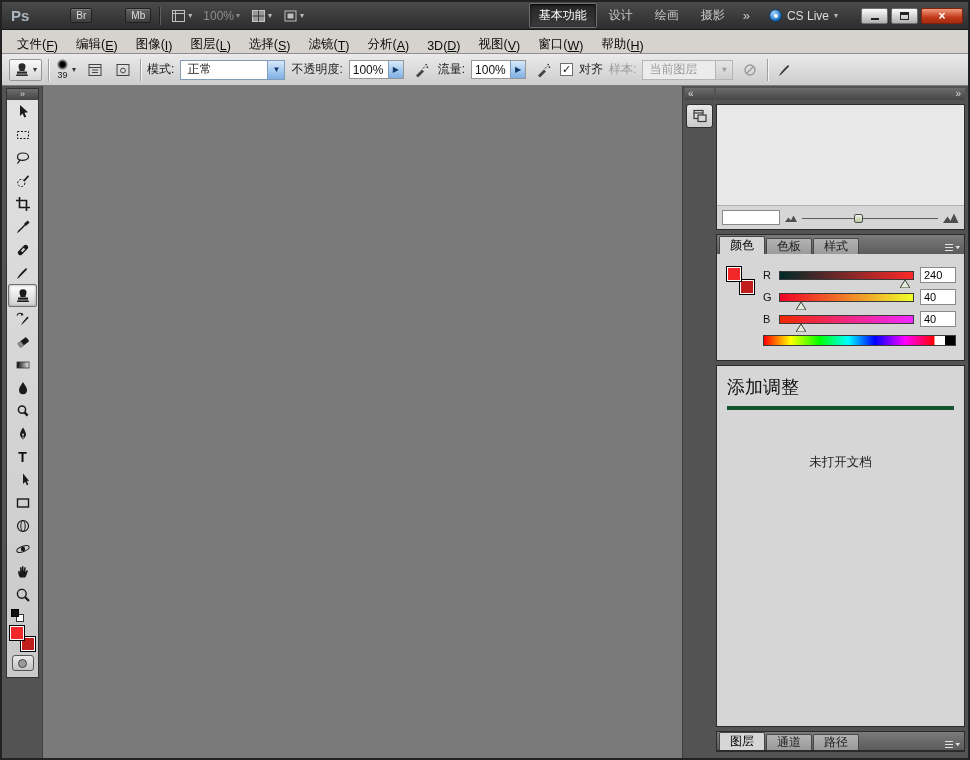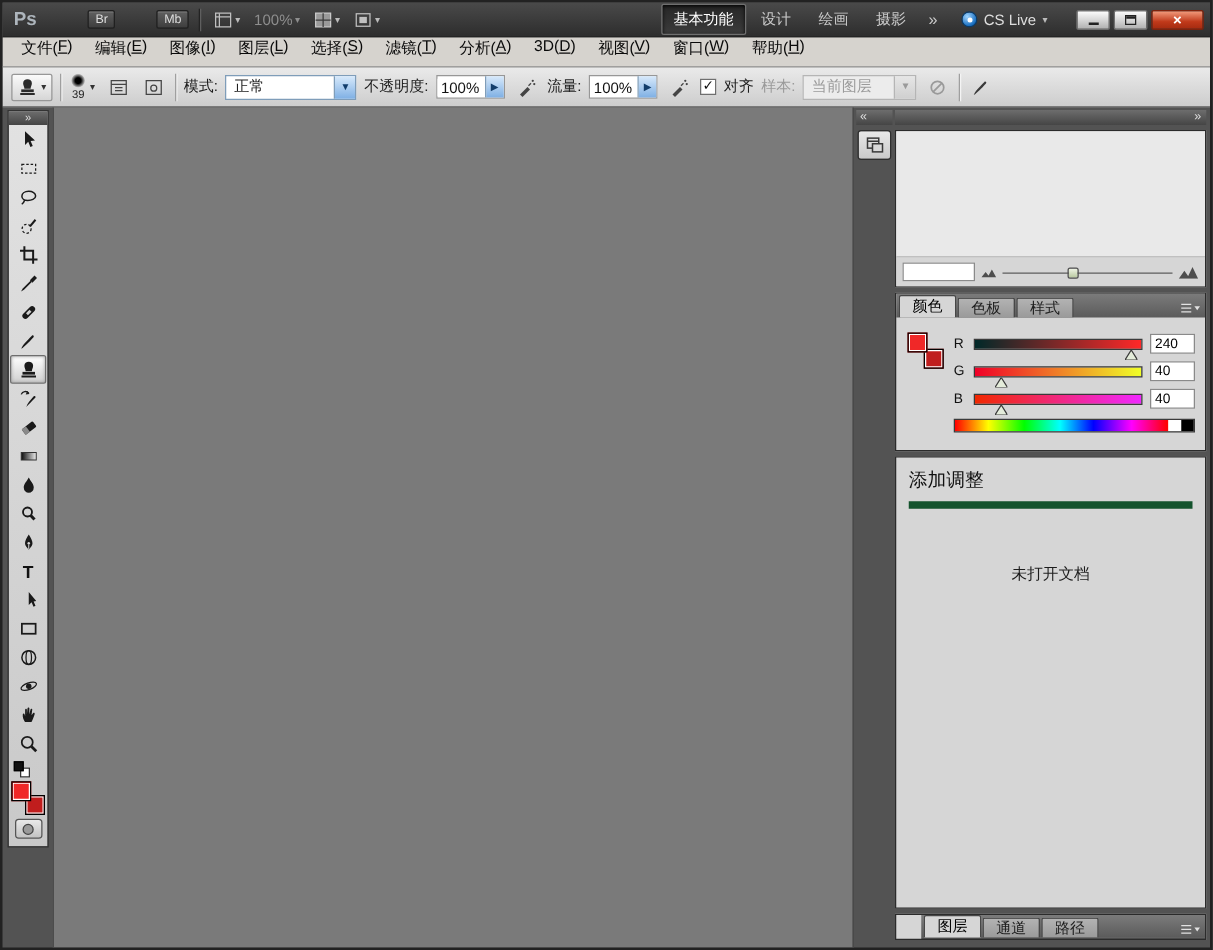--- a/index.html
+++ b/index.html
@@ -32,21 +32,21 @@
         justify-content:center;background:linear-gradient(#fdfdfd,#b0b0b0);color:#222;}
 .winbtn .min-glyph{width:8px;height:2px;background:#222;margin-top:7px;}
 .restore-glyph{width:9px;height:8px;border:1px solid #222;background:transparent;position:relative;}
 .restore-glyph::before{content:"";position:absolute;left:0;top:0;width:100%;height:2px;background:#222;}
 .winbtn.close{width:42px;background:linear-gradient(#f29b7c,#c0391a 60%,#a52b10);border-color:#7e220c;
               color:#fff;font-weight:bold;font-size:12px;}
 
 
 .menubar{height:24px;flex:0 0 24px;background:#d6d3ce;border-bottom:1px solid #8f8f8f;display:flex;
          align-items:stretch;font-size:12.5px;color:#0a0a0a;padding-left:6px;}
-.menu-item{display:flex;align-items:flex-start;padding:0 9px;}
+.menu-item{display:flex;align-items:flex-end;padding:0 9px;}
 
 
 .optionsbar{height:32px;flex:0 0 32px;background:linear-gradient(#eaeaea,#cdcdcd);border-bottom:1px solid #7d7d7d;
             display:flex;align-items:center;gap:6px;padding:0 7px;font-size:12px;color:#1c1c1c;}
 .opt-sep{width:1px;height:22px;background:#9f9f9f;box-shadow:1px 0 0 #f4f4f4;}
 .tool-preset{display:flex;align-items:center;gap:3px;border:1px solid #979797;border-radius:2px;
              background:linear-gradient(#fafafa,#d6d6d6);padding:2px 4px;}
 .brush-preview{display:flex;align-items:center;gap:4px;padding:0 2px;}
 .brush-dot-wrap{display:flex;flex-direction:column;align-items:center;line-height:1;}
 .brush-dot{width:11px;height:11px;border-radius:50%;background:radial-gradient(circle,#000 30%,rgba(0,0,0,0) 75%);}
@@ -139,26 +139,26 @@
 .cthumb{position:absolute;top:8px;}
 .cval{width:36px;height:16px;border:1px solid #8a8a8a;font-size:11px;padding:0 3px;background:#fff;
       outline:none;font-family:inherit;}
 .spectrum{margin-top:5px;height:11px;border:1px solid #3a3a3a;
   background:linear-gradient(to right,#f00 0%,#ff0 14%,#0f0 29%,#0ff 44%,#00f 58%,#f0f 74%,#f00 89%,
              #fff 89.5%,#fff 94.5%,#000 95%,#000 100%);}
 
 
 .adj-group{flex:1;min-height:0;}
 .adj-content{flex:1;padding:9px 10px;}
-.adj-title{font-size:15px;color:#111;padding-bottom:7px;border-bottom:6px solid #14532d;}
+.adj-title{font-size:18px;color:#111;padding-bottom:7px;border-bottom:4px solid #14532d;}
 .adj-msg{margin-top:44px;text-align:center;font-size:12.5px;color:#1d1d1d;}
 
 
 .bottom-group{margin-bottom:6px;}
-.bottom-group .tabbar{border-bottom:1px solid #2b2b2b;margin-left:20px;}
+.bottom-group .tabbar{border-bottom:1px solid #2b2b2b;}
 </style>
 </head>
 <body>
 
 <div class="app">
 
   <div class="titlebar">
     <span class="ps-logo">Ps</span>
     <button class="appbtn">Br</button>
     <button class="appbtn">Mb</button>

